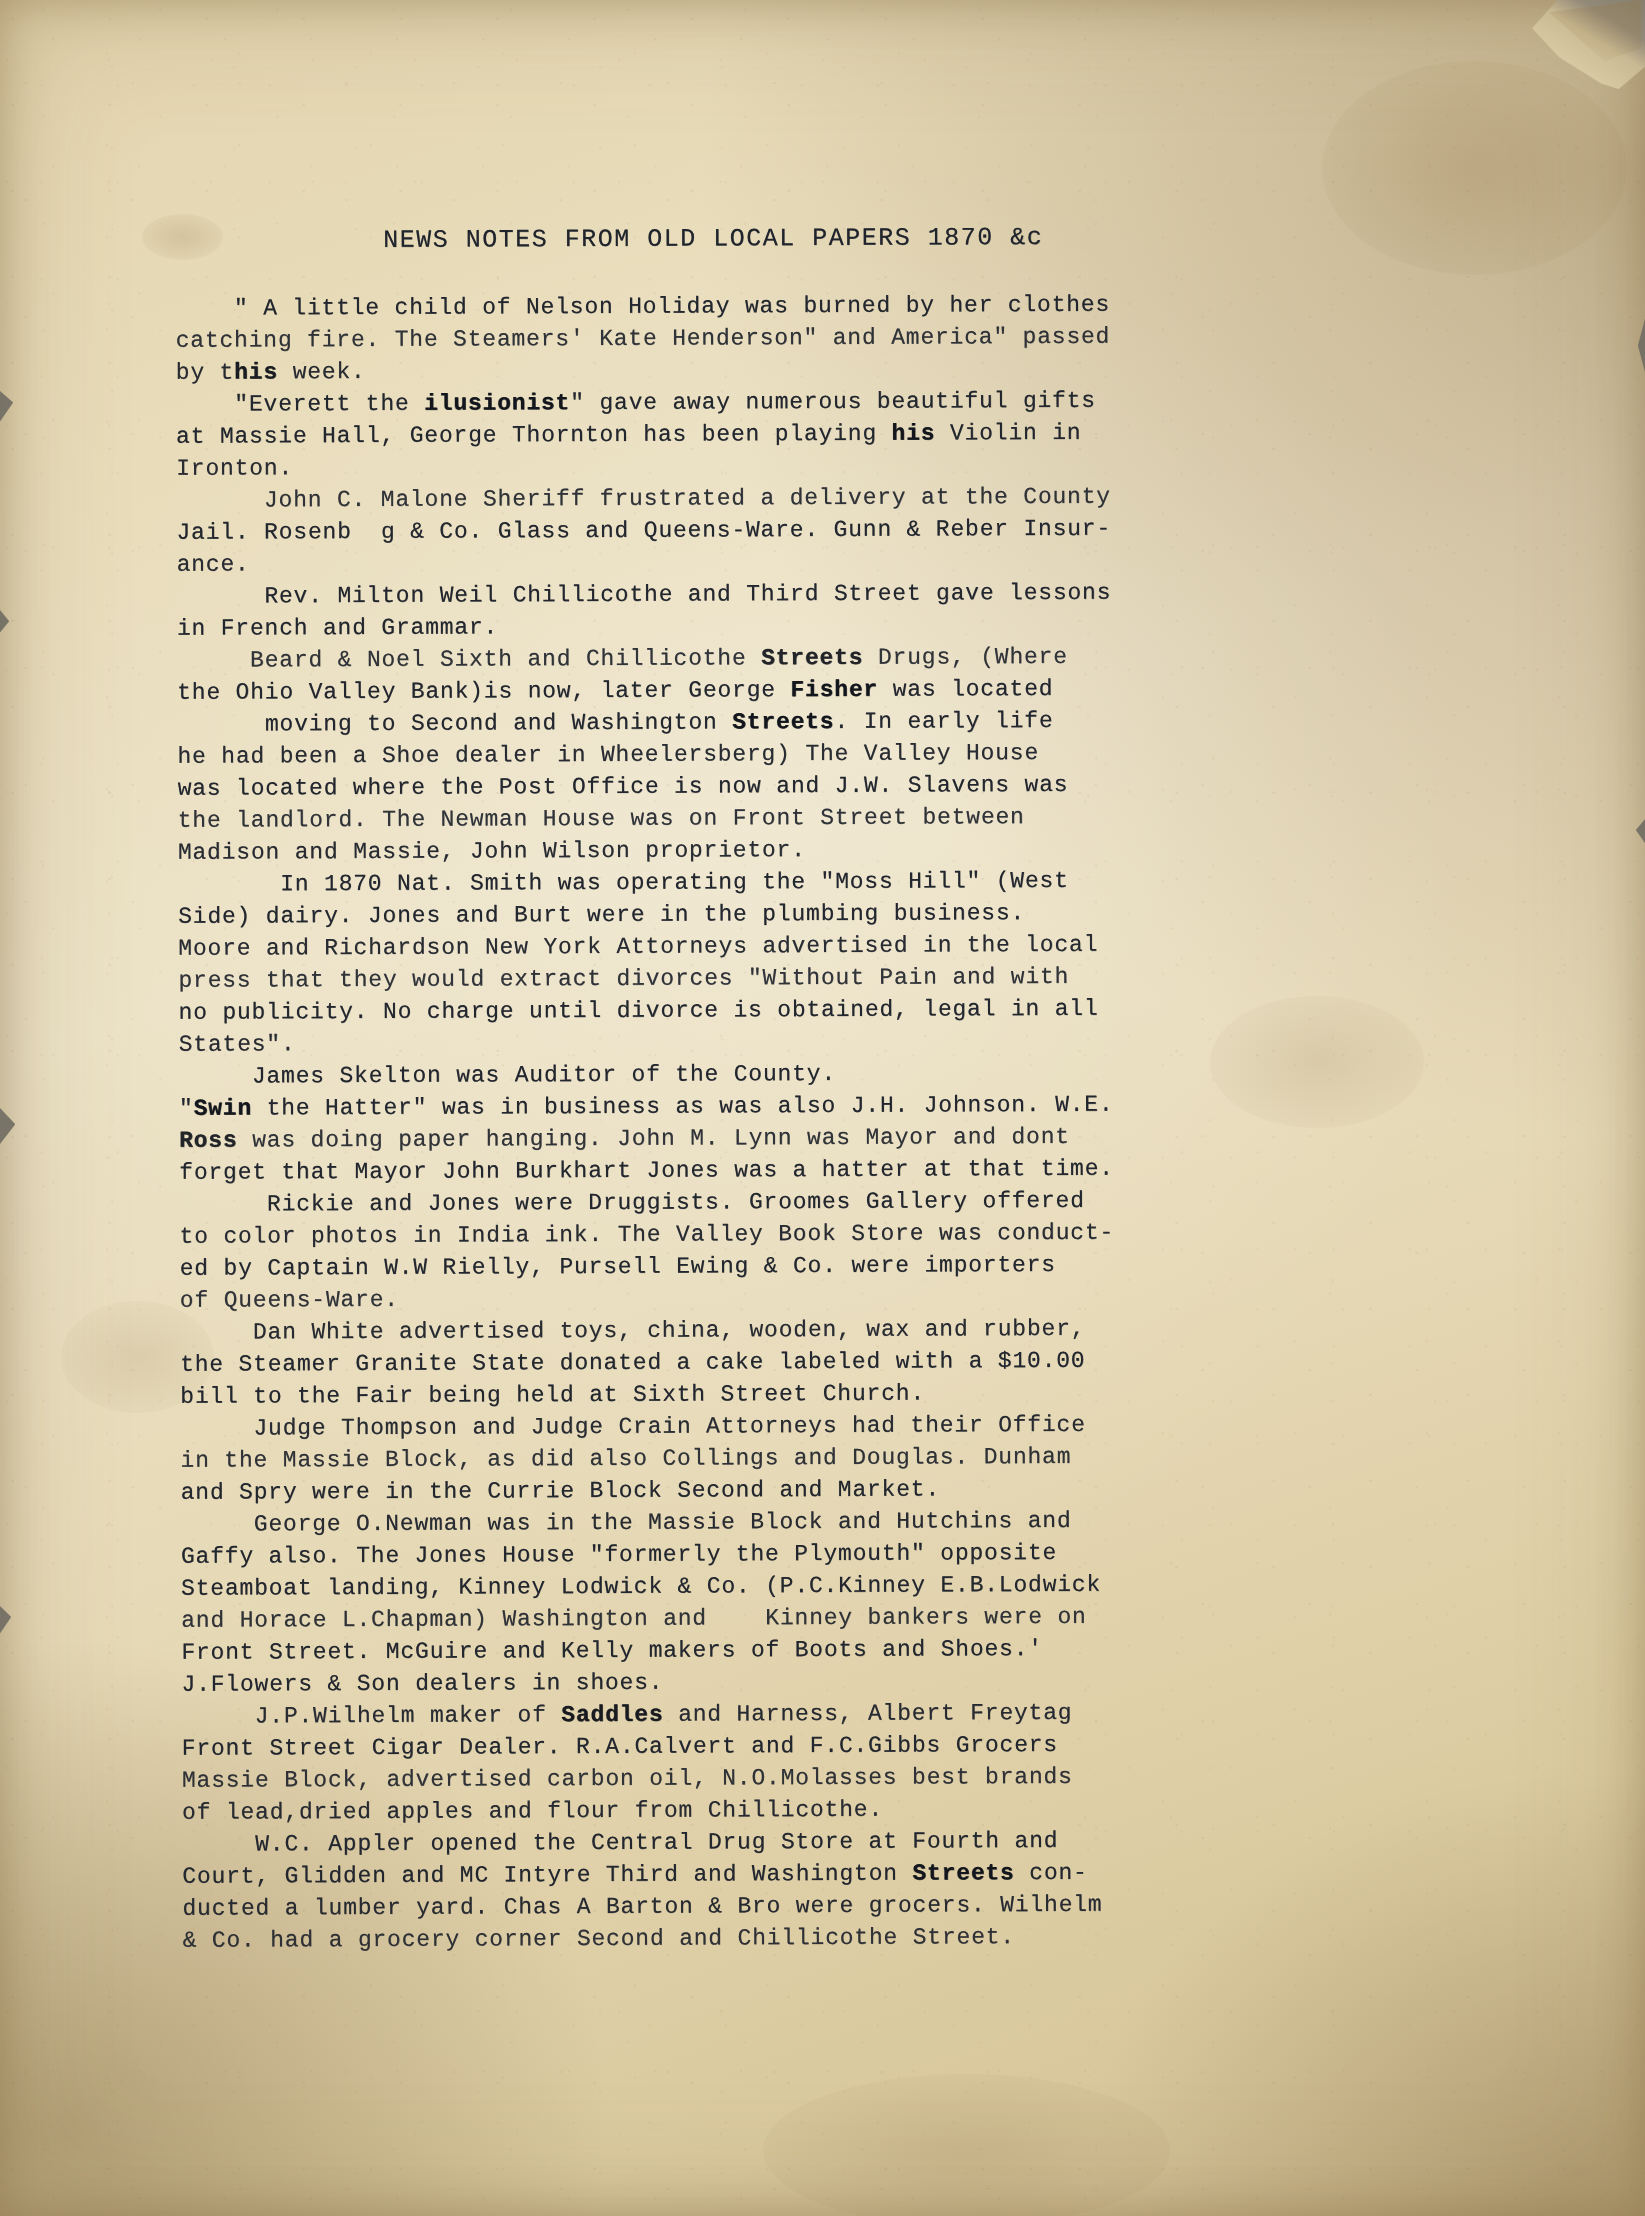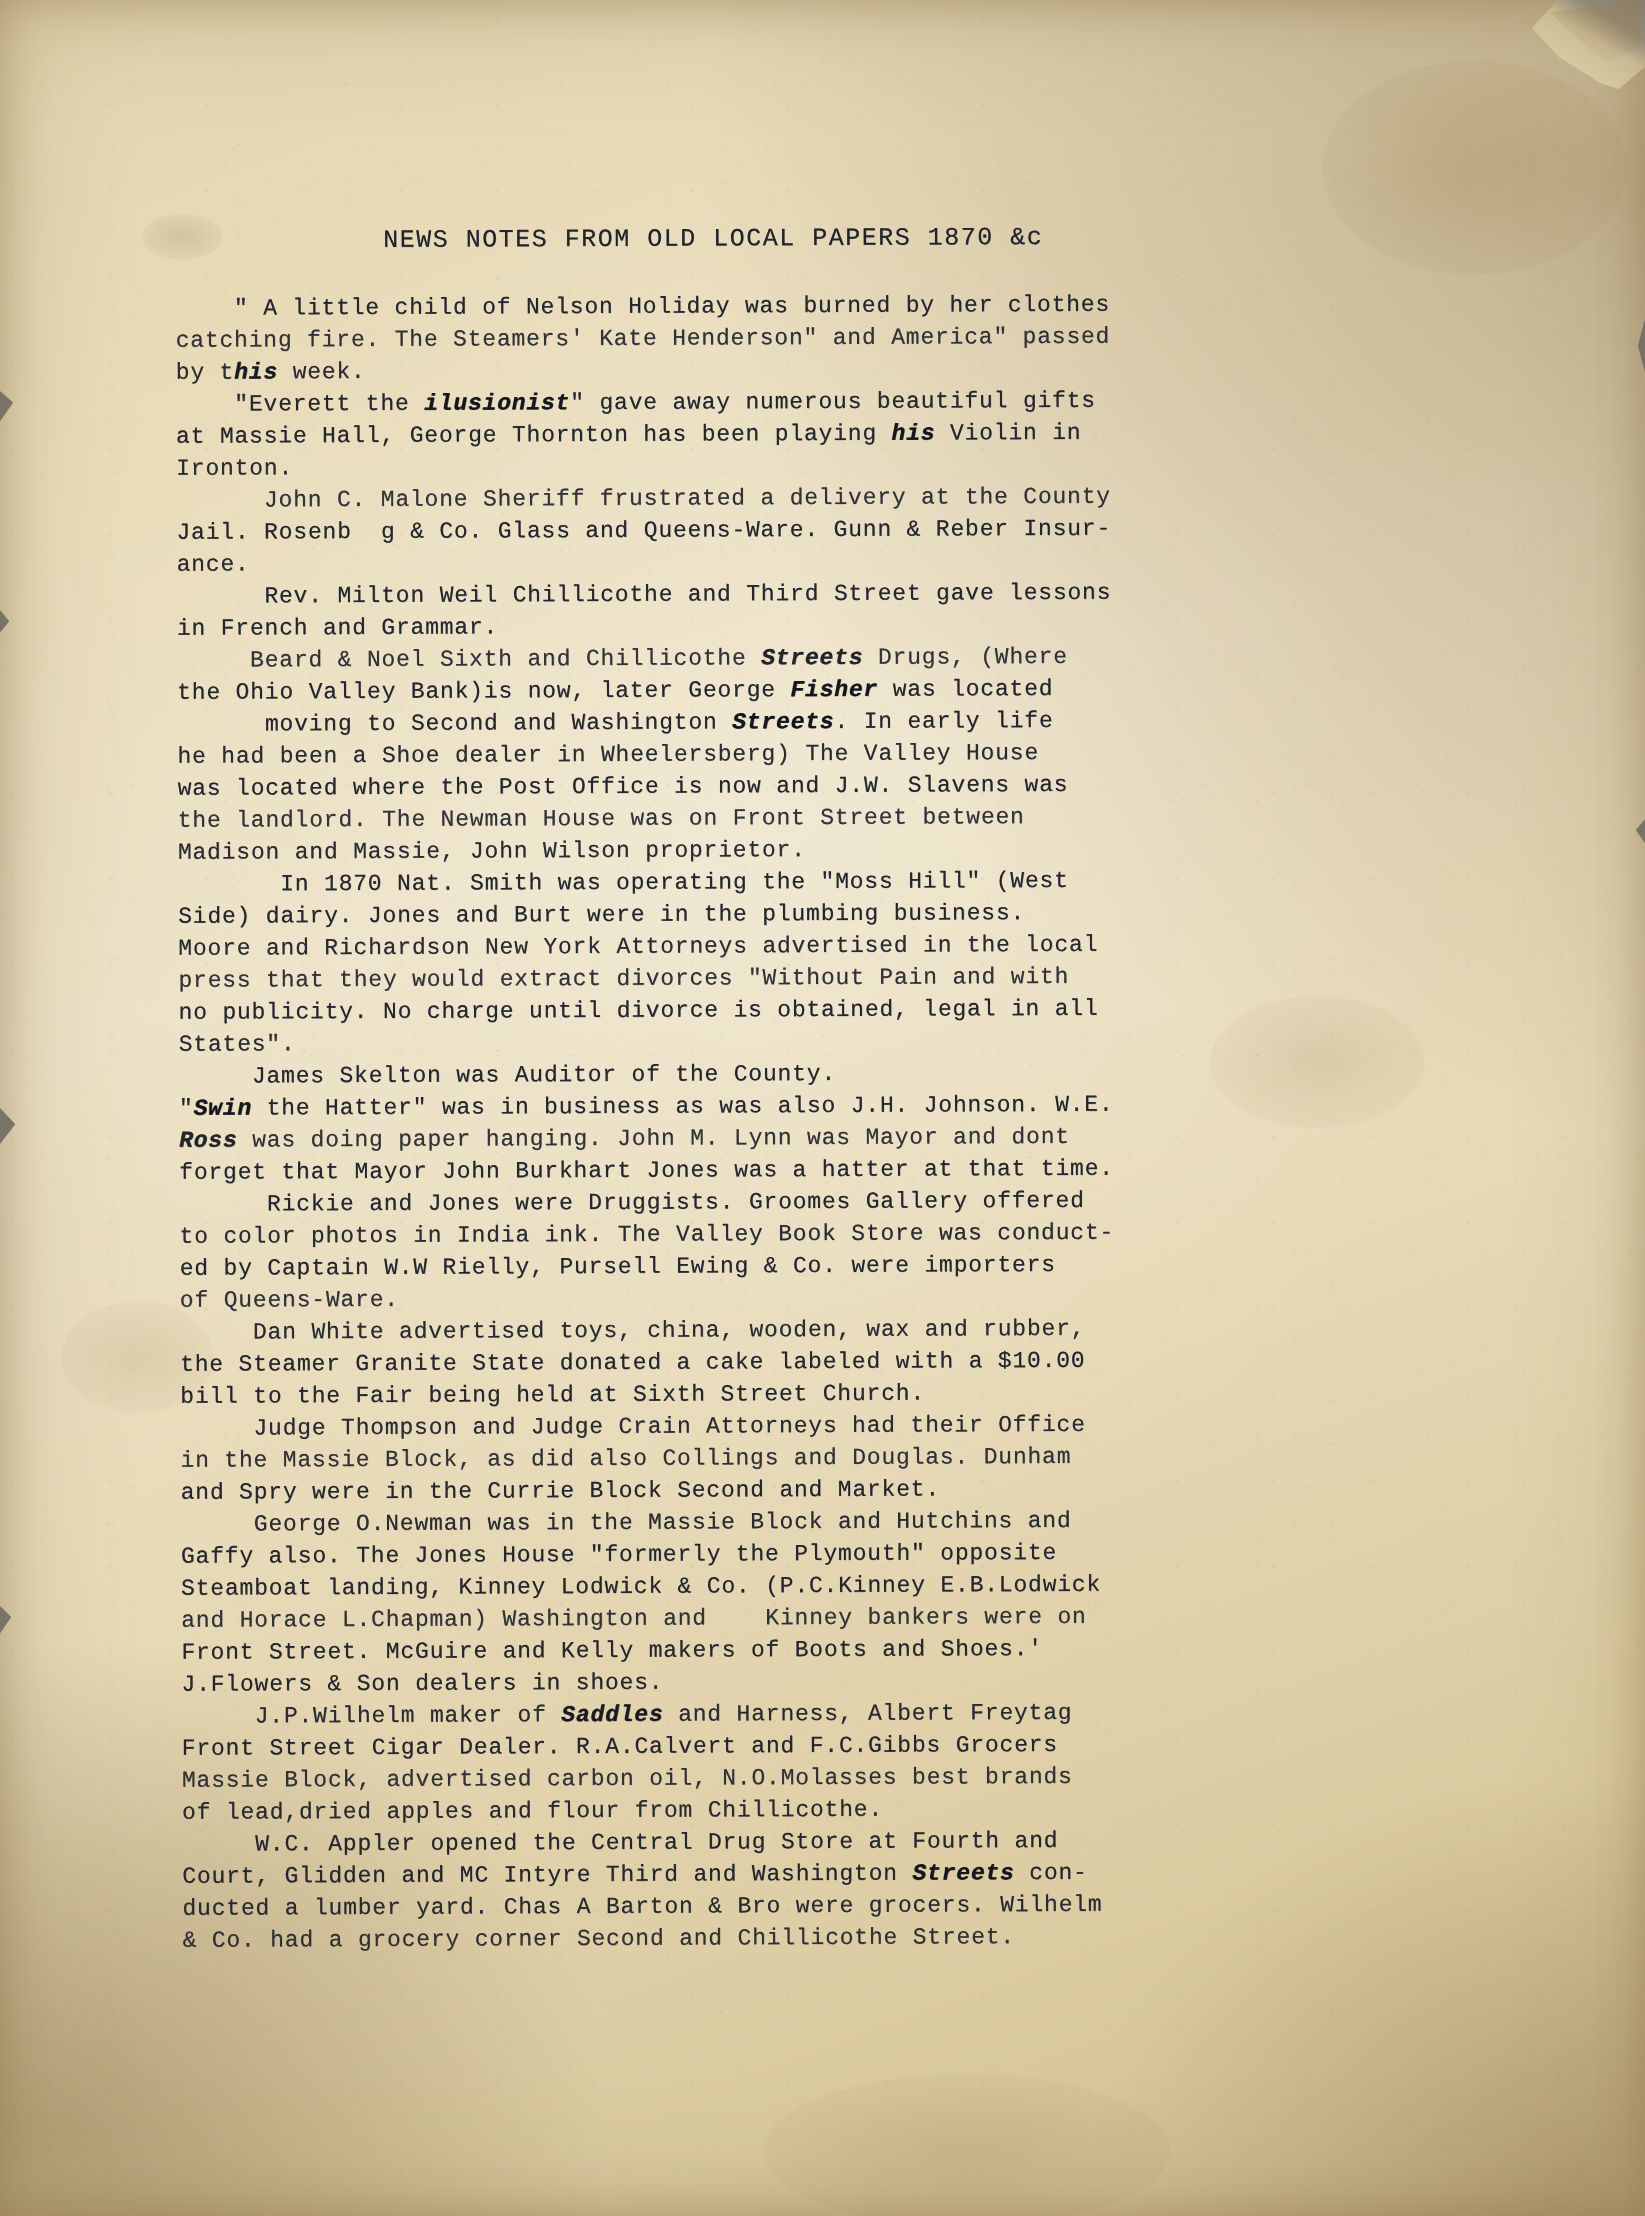--- a/index.html
+++ b/index.html
@@ -122,21 +122,20 @@
     white-space: pre-wrap;
     font-family: "Liberation Mono", "DejaVu Sans Mono", monospace;
     text-shadow: 0.3px 0.3px 0 rgba(34,38,46,0.40), -0.2px 0.2px 0 rgba(34,38,46,0.16);
   }
   #body-text .ln { display: block; white-space: pre; }
   
   #body-text .strike {
     font-weight: bold;
     color: #13161c;
     text-shadow: 0.5px 0.4px 0 rgba(19,22,28,0.6), -0.4px 0.3px 0 rgba(19,22,28,0.35);
-    font-style: italic;
   }
   
   #body-text .ln:nth-child(3n)   { opacity: 0.97; }
   #body-text .ln:nth-child(5n+2) { opacity: 0.93; }
 
   
   #sheet-text { transform: rotate(-0.25deg); transform-origin: 50% 50%; }
 </style>
 </head>
 <body>

